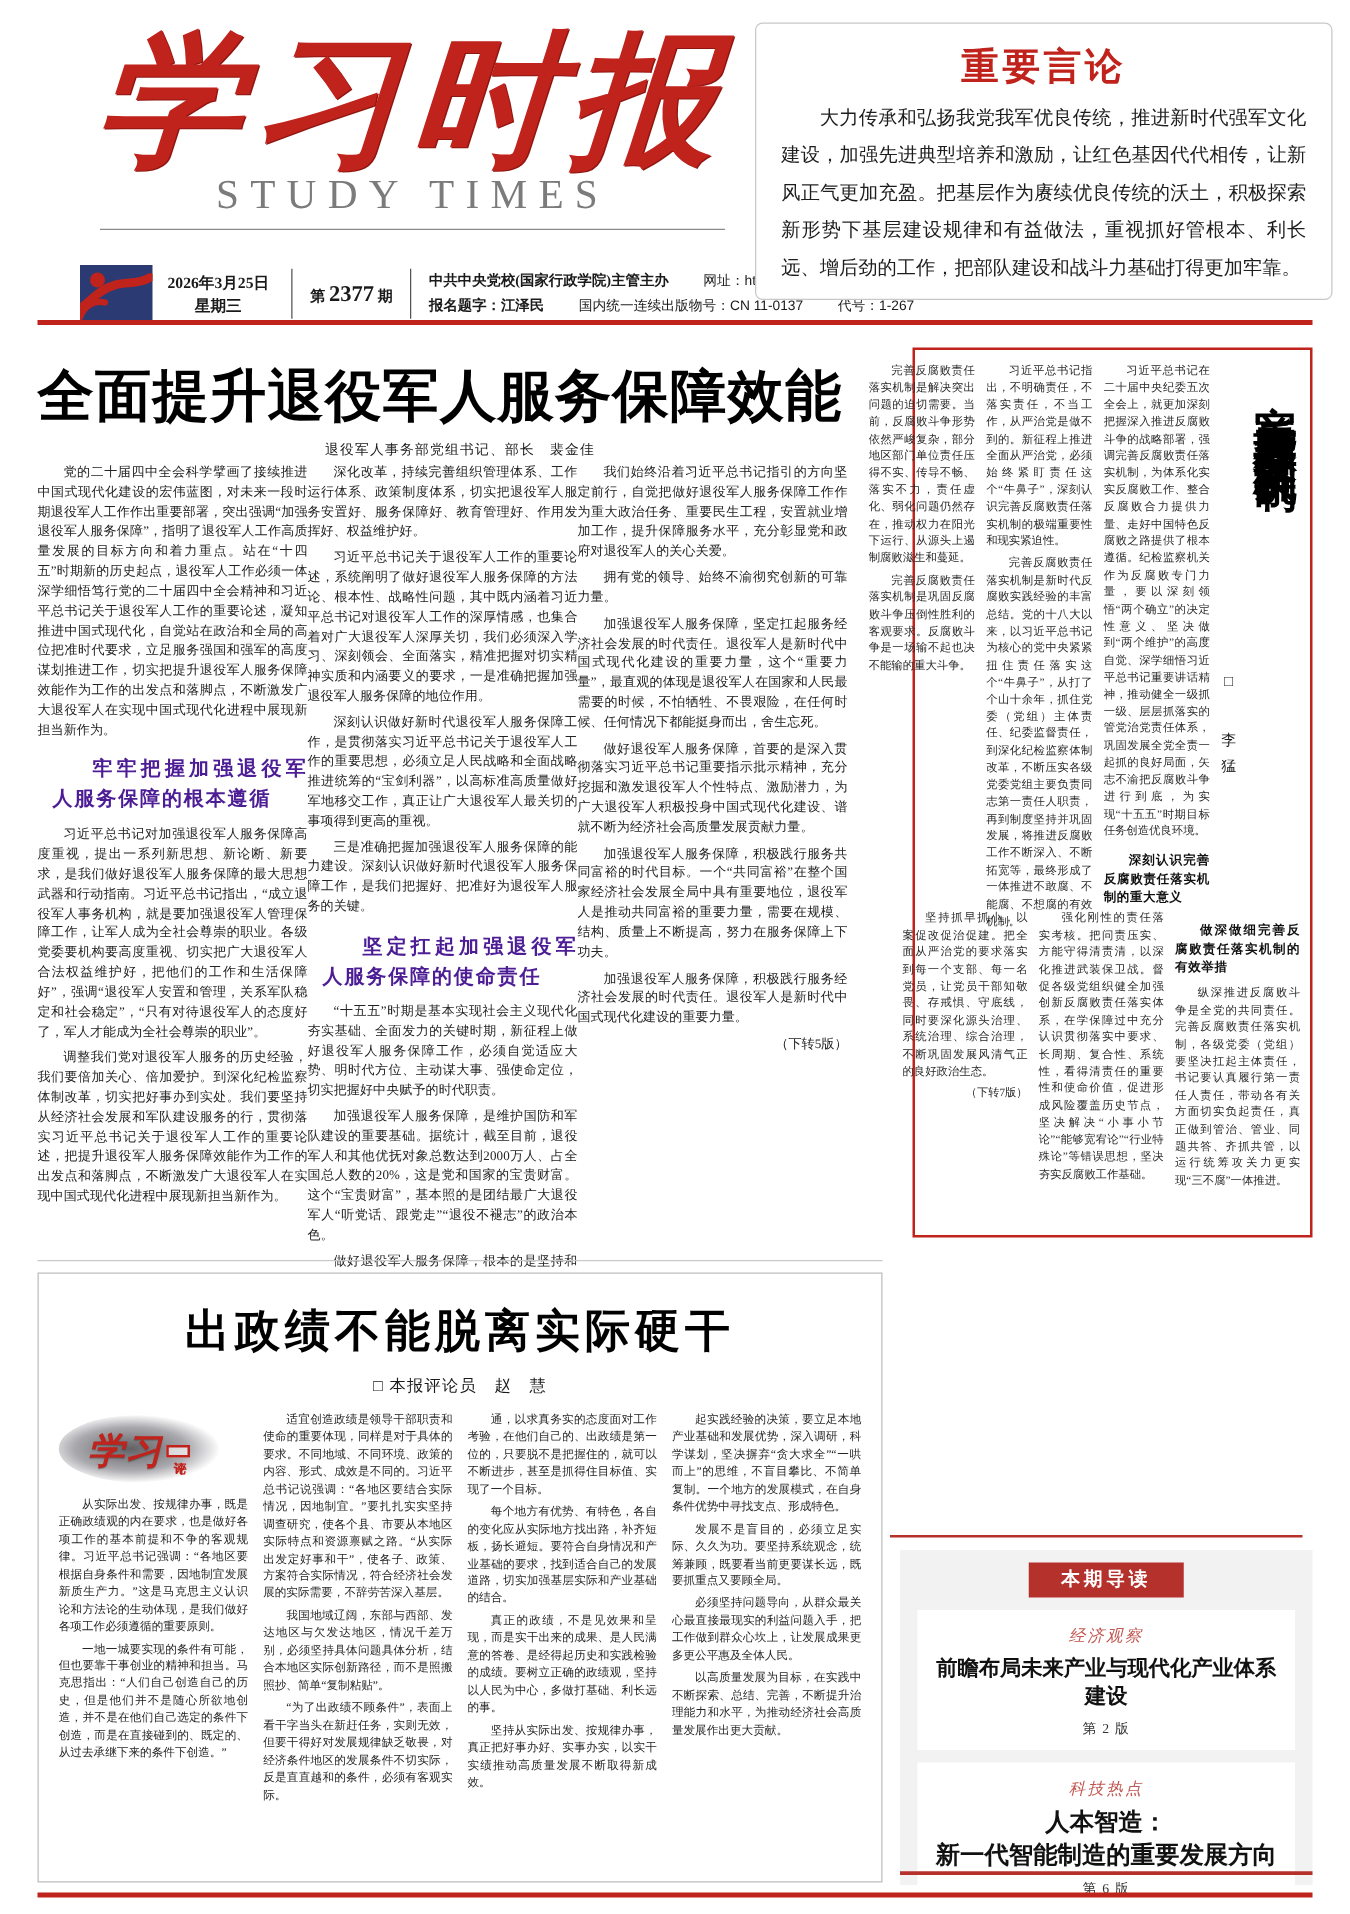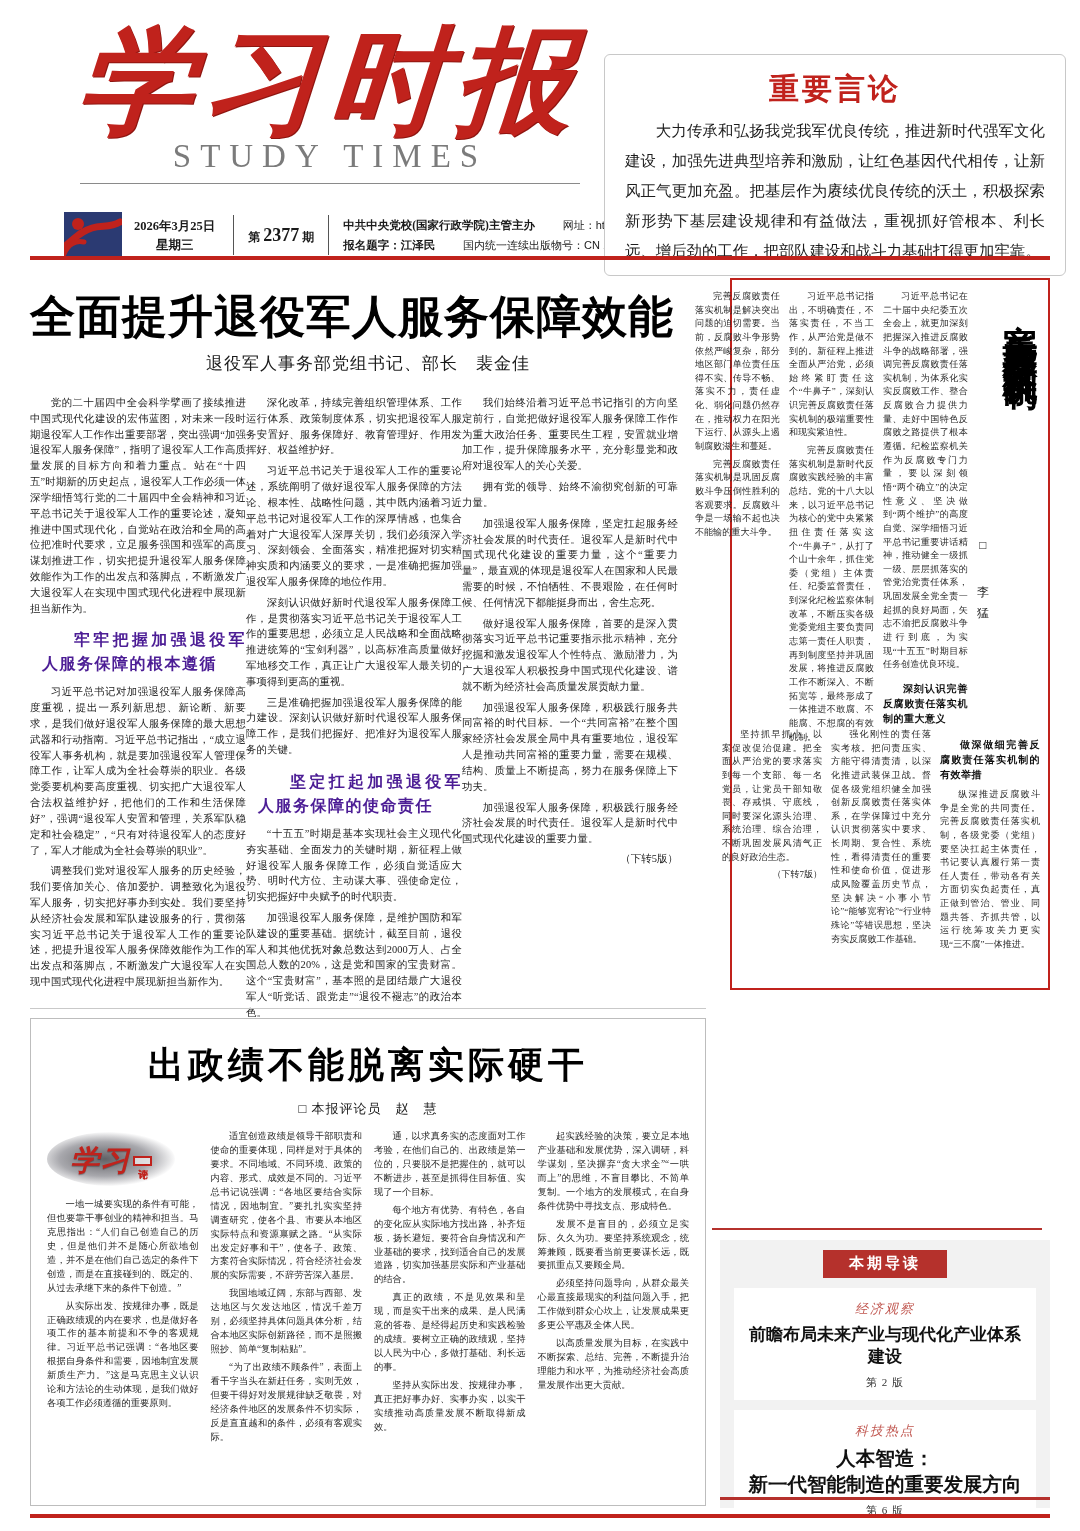--- a/index.html
+++ b/index.html
@@ -47,21 +47,20 @@
   .mh-issue .num { font-size:18px; }
   .mh-right { font-size:11.5px; line-height:1.75; font-weight:700; white-space:nowrap; align-self:center; padding-left:6px; }
   .mh-right .gap { display:inline-block; width:22px; }
   .mh-right .thin { font-weight:400; font-family:"Liberation Sans",sans-serif; font-size:11px; }
 
   
   .speech-box {
     position:absolute; left:604px; top:18px; width:462px; height:222px;
     border:1.5px solid #c8c8c8; border-radius:6px; background:#fff;
     padding:14px 20px 10px 20px;
-    margin-top:36px;
   }
   .speech-title {
     text-align:center; color:#c0221c; font-size:30px; font-weight:700;
     letter-spacing:3px; font-family:"Liberation Sans","DejaVu Sans",sans-serif;
     margin-bottom:6px;
   }
   .speech-body {
     font-size:15.4px; line-height:1.95; text-align:justify; text-indent:2em;
     font-family:"Liberation Serif","DejaVu Serif",serif; color:#1d1d1d;
   }
@@ -70,21 +69,21 @@
 
   
   .main { position:absolute; left:30px; top:268px; width:1020px; }
 
   .lead-wrap { position:relative; width:676px; }
   .lead-title {
     text-align:left; font-size:45px; font-weight:700; letter-spacing:1px;
     font-family:"Liberation Serif","DejaVu Serif",serif;
     padding:22px 0 8px 0; line-height:1.2; color:#000;
   }
-  .lead-byline { text-align:center; font-size:17px; margin-bottom:20px; letter-spacing:1px; }
+  .lead-byline { text-align:center; font-size:11px; margin-bottom:4px; letter-spacing:1px; }
 
   .cols3 { display:flex; }
   .col { width:216px; }
   .bodytext {
     font-size:10.4px; line-height:1.52; text-align:justify; text-indent:2em;
     font-family:"Liberation Serif","DejaVu Serif",serif; color:#232323;
     margin:0 0 5px 0; letter-spacing:0.1px;
   }
   .subhead {
     font-size:16px; font-weight:700; line-height:1.5; text-align:justify;
@@ -258,21 +257,21 @@
 
     <div class="lead-wrap">
       <div class="lead-title">全面提升退役军人服务保障效能</div>
       <div class="lead-byline">退役军人事务部党组书记、部长　裴金佳</div>
 
       <div class="cols3">
         <div class="col">
           <p class="bodytext">党的二十届四中全会科学擘画了接续推进中国式现代化建设的宏伟蓝图，对未来一段时期退役军人工作作出重要部署，突出强调“加强退役军人服务保障”，指明了退役军人工作高质量发展的目标方向和着力重点。站在“十四五”时期新的历史起点，退役军人工作必须一体深学细悟笃行党的二十届四中全会精神和习近平总书记关于退役军人工作的重要论述，凝知推进中国式现代化，自觉站在政治和全局的高位把准时代要求，立足服务强国和强军的高度谋划推进工作，切实把提升退役军人服务保障效能作为工作的出发点和落脚点，不断激发广大退役军人在实现中国式现代化进程中展现新担当新作为。</p>
           <div class="subhead">牢牢把握加强退役军人服务保障的根本遵循</div>
           <p class="bodytext">习近平总书记对加强退役军人服务保障高度重视，提出一系列新思想、新论断、新要求，是我们做好退役军人服务保障的最大思想武器和行动指南。习近平总书记指出，“成立退役军人事务机构，就是要加强退役军人管理保障工作，让军人成为全社会尊崇的职业。各级党委要机构要高度重视、切实把广大退役军人合法权益维护好，把他们的工作和生活保障好”，强调“退役军人安置和管理，关系军队稳定和社会稳定”，“只有对待退役军人的态度好了，军人才能成为全社会尊崇的职业”。</p>
-          <p class="bodytext">调整我们党对退役军人服务的历史经验，我们要倍加关心、倍加爱护。调整致化为退役军人服务，切实把好事办到实处。我们要坚持从经济社会发展和军队建设服务的行，贯彻落实习近平总书记关于退役军人工作的重要论述，把提升退役军人服务保障效能作为工作的出发点和落脚点，不断激发广大退役军人在实现中国式现代化进程中展现新担当新作为。</p>
+          <p class="bodytext">调整我们党对退役军人服务的历史经验，我们要倍加关心、倍加爱护。到深化纪检监察体制改革，切实把好事办到实处。我们要坚持从经济社会发展和军队建设服务的行，贯彻落实习近平总书记关于退役军人工作的重要论述，把提升退役军人服务保障效能作为工作的出发点和落脚点，不断激发广大退役军人在实现中国式现代化进程中展现新担当新作为。</p>
         </div>
 
         <div class="col">
           <p class="bodytext">深化改革，持续完善组织管理体系、工作运行体系、政策制度体系，切实把退役军人服务安置好、服务保障好、教育管理好、作用发挥好、权益维护好。</p>
           <p class="bodytext">习近平总书记关于退役军人工作的重要论述，系统阐明了做好退役军人服务保障的方法论、根本性、战略性问题，其中既内涵着习近平总书记对退役军人工作的深厚情感，也集合着对广大退役军人深厚关切，我们必须深入学习、深刻领会、全面落实，精准把握对切实精神实质和内涵要义的要求，一是准确把握加强退役军人服务保障的地位作用。</p>
           <p class="bodytext">深刻认识做好新时代退役军人服务保障工作，是贯彻落实习近平总书记关于退役军人工作的重要思想，必须立足人民战略和全面战略推进统筹的“宝剑利器”，以高标准高质量做好军地移交工作，真正让广大退役军人最关切的事项得到更高的重视。</p>
           <p class="bodytext">三是准确把握加强退役军人服务保障的能力建设。深刻认识做好新时代退役军人服务保障工作，是我们把握好、把准好为退役军人服务的关键。</p>
           <div class="subhead">坚定扛起加强退役军人服务保障的使命责任</div>
           <p class="bodytext">“十五五”时期是基本实现社会主义现代化夯实基础、全面发力的关键时期，新征程上做好退役军人服务保障工作，必须自觉适应大势、明时代方位、主动谋大事、强使命定位，切实把握好中央赋予的时代职责。</p>
           <p class="bodytext">加强退役军人服务保障，是维护国防和军队建设的重要基础。据统计，截至目前，退役军人和其他优抚对象总数达到2000万人、占全国总人数的20%，这是党和国家的宝贵财富。这个“宝贵财富”，基本照的是团结最广大退役军人“听党话、跟党走”“退役不褪志”的政治本色。</p>
@@ -341,22 +340,22 @@
     <div class="cm-title">出政绩不能脱离实际硬干</div>
     <div class="cm-byline">□ 本报评论员　赵　慧</div>
 
     <div class="cm-cols">
       <div class="cm-col">
         <div class="stamp">
           <div class="stamp-ink"></div>
           <div class="stamp-cn">学习</div>
           <div class="stamp-box">评论</div>
         </div>
+        <p class="cm-body">从实际出发、按规律办事，既是正确政绩观的内在要求，也是做好各项工作的基本前提和不争的客观规律。习近平总书记强调：“各地区要根据自身条件和需要，因地制宜发展新质生产力。”这是马克思主义认识论和方法论的生动体现，是我们做好各项工作必须遵循的重要原则。</p>
         <p class="cm-body">一地一城要实现的条件有可能，但也要靠干事创业的精神和担当。马克思指出：“人们自己创造自己的历史，但是他们并不是随心所欲地创造，并不是在他们自己选定的条件下创造，而是在直接碰到的、既定的、从过去承继下来的条件下创造。”</p>
-        <p class="cm-body">从实际出发、按规律办事，既是正确政绩观的内在要求，也是做好各项工作的基本前提和不争的客观规律。习近平总书记强调：“各地区要根据自身条件和需要，因地制宜发展新质生产力。”这是马克思主义认识论和方法论的生动体现，是我们做好各项工作必须遵循的重要原则。</p>
       </div>
       <div class="cm-col">
         <p class="cm-body">适宜创造政绩是领导干部职责和使命的重要体现，同样是对于具体的要求。不同地域、不同环境、政策的内容、形式、成效是不同的。习近平总书记说强调：“各地区要结合实际情况，因地制宜。”要扎扎实实坚持调查研究，使各个县、市要从本地区实际特点和资源禀赋之路。“从实际出发定好事和干”，使各子、政策、方案符合实际情况，符合经济社会发展的实际需要，不辞劳苦深入基层。</p>
         <p class="cm-body">我国地域辽阔，东部与西部、发达地区与欠发达地区，情况千差万别，必须坚持具体问题具体分析，结合本地区实际创新路径，而不是照搬照抄、简单“复制粘贴”。</p>
         <p class="cm-body">“为了出政绩不顾条件”，表面上看干字当头在新赶任务，实则无效，但要干得好对发展规律缺乏敬畏，对经济条件地区的发展条件不切实际，反是直直越和的条件，必须有客观实际。</p>
       </div>
       <div class="cm-col">
         <p class="cm-body">通，以求真务实的态度面对工作考验，在他们自己的、出政绩是第一位的，只要脱不是把握住的，就可以不断进步，甚至是抓得住目标值、实现了一个目标。</p>
         <p class="cm-body">每个地方有优势、有特色，各自的变化应从实际地方找出路，补齐短板，扬长避短。要符合自身情况和产业基础的要求，找到适合自己的发展道路，切实加强基层实际和产业基础的结合。</p>
         <p class="cm-body">真正的政绩，不是见效果和呈现，而是实干出来的成果、是人民满意的答卷、是经得起历史和实践检验的成绩。要树立正确的政绩观，坚持以人民为中心，多做打基础、利长远的事。</p>

